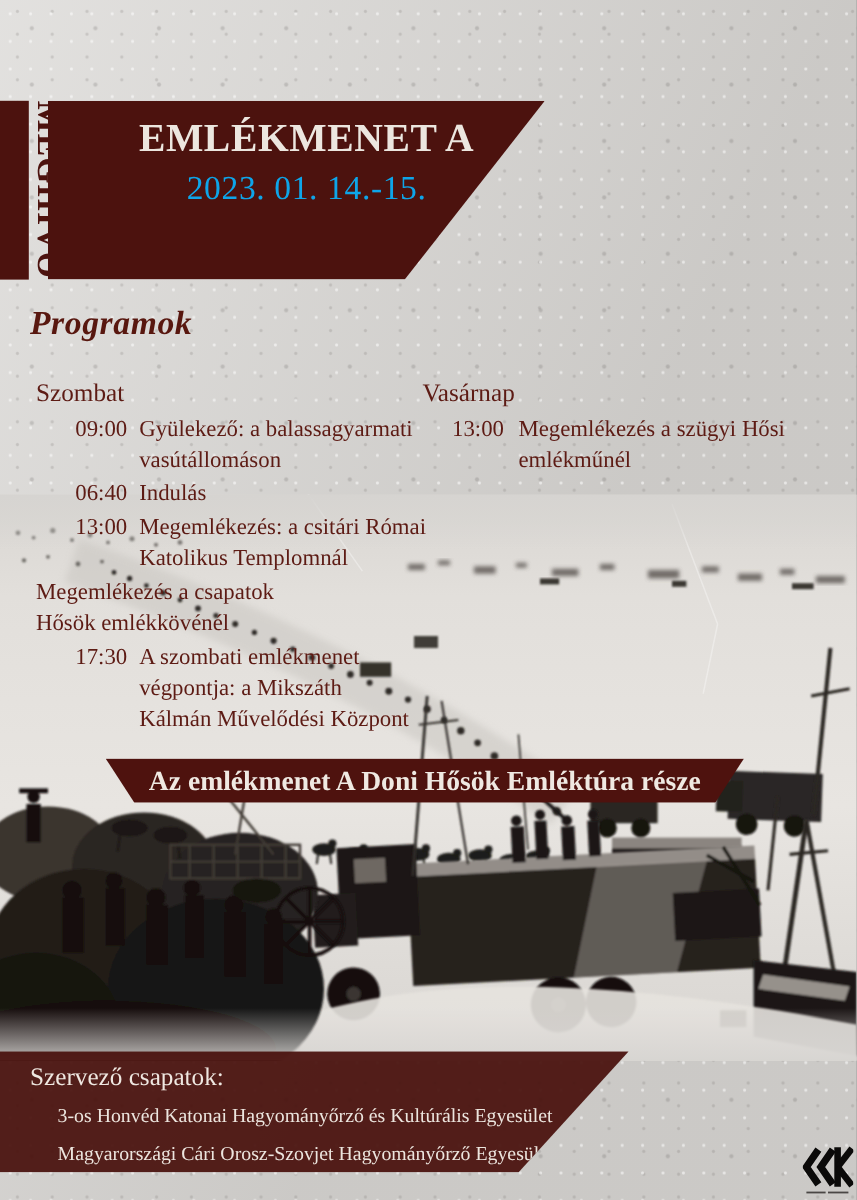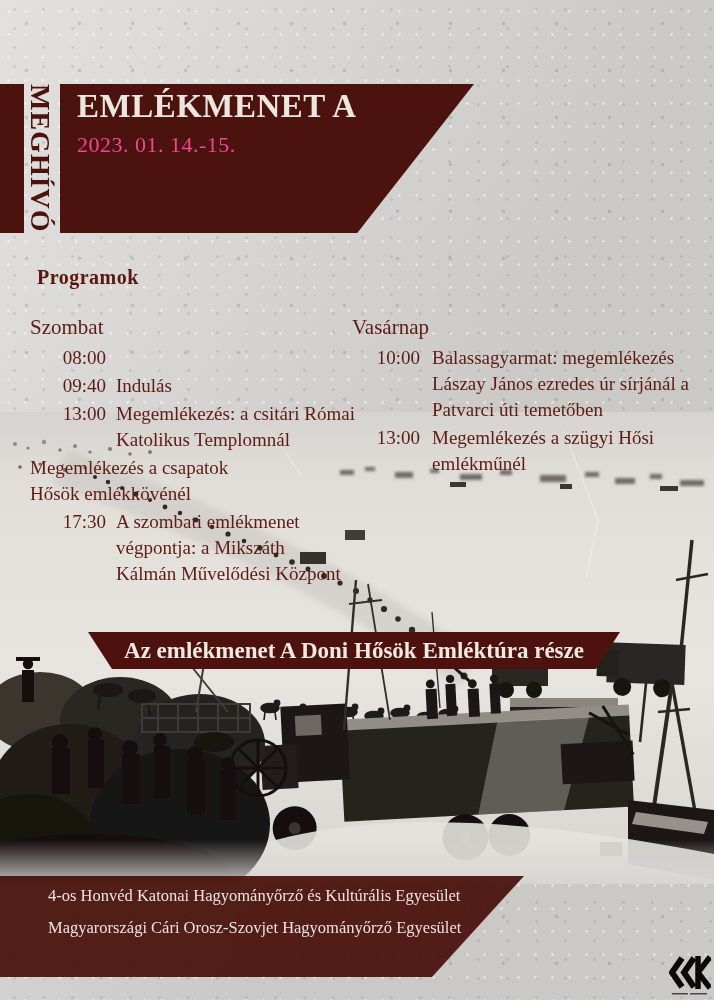--- a/index.html
+++ b/index.html
@@ -16,27 +16,28 @@
   }
   .photo{position:absolute; left:0; top:412px; width:714px; height:472px;}
   .leftbar{position:absolute; left:0; top:84px; width:24px; height:149px; background:#4c120e;}
   .meghivo{
     position:absolute; left:21px; top:84px; width:38px; height:149px;
     writing-mode:vertical-rl; text-orientation:mixed;
     display:flex; align-items:center; justify-content:center;
     font-weight:bold; font-size:28px; letter-spacing:1px; color:#4c120e;
   }
   .titleblock{
-    position:absolute; left:60px; top:84px; width:414px; height:149px;
-    background:#4c120e; box-sizing:border-box; padding:3px 0 0 17px;
+    position:absolute; left:40px; top:84px; width:414px; height:149px;
+    background:#4c120e; box-sizing:border-box; padding:13px 0 0 17px;
     clip-path:polygon(0 0, 100% 0, 71.8% 100%, 0 100%);
+    text-align:center;
   }
   .titleline{font-size:33px; font-weight:bold; color:#ece6df; line-height:1.2; letter-spacing:0.5px;}
-  .dateline{font-size:22px; color:#ec4899; margin-top:5px; letter-spacing:0.5px;}
-  .programok{position:absolute; left:25px; top:254px; margin:12px; font-size:20px; font-weight:600; color:#58170f; letter-spacing:0.5px;}
+  .dateline{font-size:28px; color:#0ea5e9; margin-top:5px; letter-spacing:0.5px;}
+  .programok{position:absolute; left:25px; top:254px; margin:0; font-size:28px; font-weight:600; color:#58170f; letter-spacing:0.5px;font-style:italic;}
   .col{position:absolute; top:314px; color:#5d1b14;}
   .col-sat{left:30px; width:330px;}
   .col-sun{left:352px; width:362px;}
   .day{font-size:21px; line-height:26px; margin-bottom:5px;}
   .item{display:grid; column-gap:10px; margin-bottom:2px; font-size:19px; line-height:26px;}
   .col-sat .item{grid-template-columns:76px 1fr;}
   .col-sun .item{grid-template-columns:68px 1fr; column-gap:12px;}
   .time{text-align:right;}
   .txt{white-space:pre;}
   .banner{
@@ -318,24 +319,26 @@
   <div class="titleblock">
     <div class="titleline">EMLÉKMENET A</div>
     <div class="dateline">2023. 01. 14.-15.</div>
   </div>
 
   <h2 class="programok">Programok</h2>
 
   <div class="col col-sat">
     <div class="day">Szombat</div>
     <div class="item">
-      <div class="time">08:00</div>
-    </div>
-    <div class="item">
-      <div class="time">09:40</div>
+      <div class="time">09:00</div>
+      <div class="txt">Gyülekező: a balassagyarmati
+vasútállomáson</div>
+    </div>
+    <div class="item">
+      <div class="time">06:40</div>
       <div class="txt">Indulás</div>
     </div>
     <div class="item">
       <div class="time">13:00</div>
       <div class="txt">Megemlékezés: a csitári Római
 Katolikus Templomnál</div>
     </div>
     <div class="item">
       <div class="txt">Megemlékezés a csapatok
 Hősök emlékkövénél</div>
@@ -344,38 +347,33 @@
       <div class="time">17:30</div>
       <div class="txt">A szombati emlékmenet
 végpontja: a Mikszáth
 Kálmán Művelődési Központ</div>
     </div>
   </div>
 
   <div class="col col-sun">
     <div class="day">Vasárnap</div>
     <div class="item">
-      <div class="time">10:00</div>
-      <div class="txt">Balassagyarmat: megemlékezés
-Lászay János ezredes úr sírjánál a
-Patvarci úti temetőben</div>
-    </div>
-    <div class="item">
       <div class="time">13:00</div>
       <div class="txt">Megemlékezés a szügyi Hősi
 emlékműnél</div>
     </div>
   </div>
 
   <div class="banner">
     <span>Az emlékmenet A Doni Hősök Emléktúra része</span>
   </div>
 
   <div class="orgband">
-    <div class="orgline">4-os Honvéd Katonai Hagyományőrző és Kultúrális Egyesület</div>
+    <div class="orghead">Szervező csapatok:</div>
+    <div class="orgline">3-os Honvéd Katonai Hagyományőrző és Kultúrális Egyesület</div>
     <div class="orgline">Magyarországi Cári Orosz-Szovjet Hagyományőrző Egyesület</div>
   </div>
 
   <div class="kklogo" aria-label="KK">
     <svg width="42" height="44" viewBox="0 0 42 44">
       <g stroke="#0b0a09" stroke-width="6" fill="none" stroke-linejoin="miter">
         <path d="M13,3 L3,17.5 L13,32"></path>
         <path d="M25,3 L15,17.5 L25,32"></path>
       </g>
       <g stroke="#0b0a09" stroke-width="5.5" fill="none">

